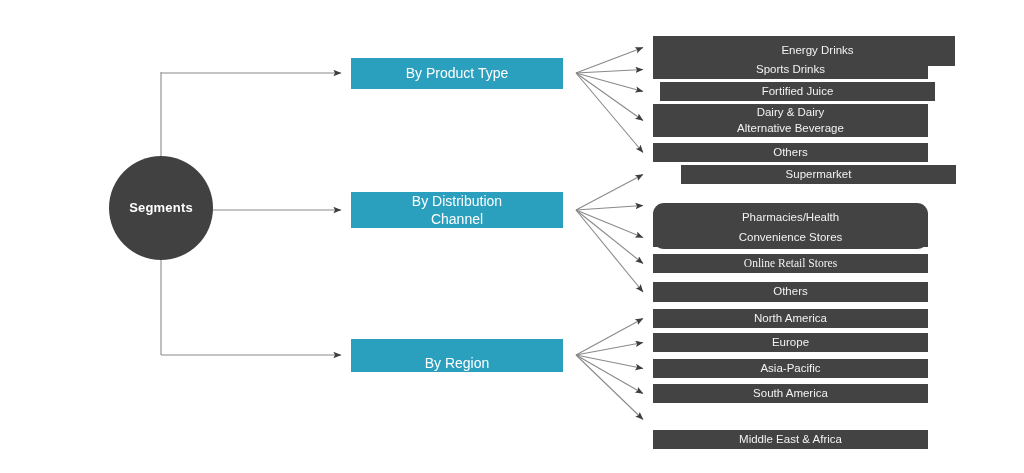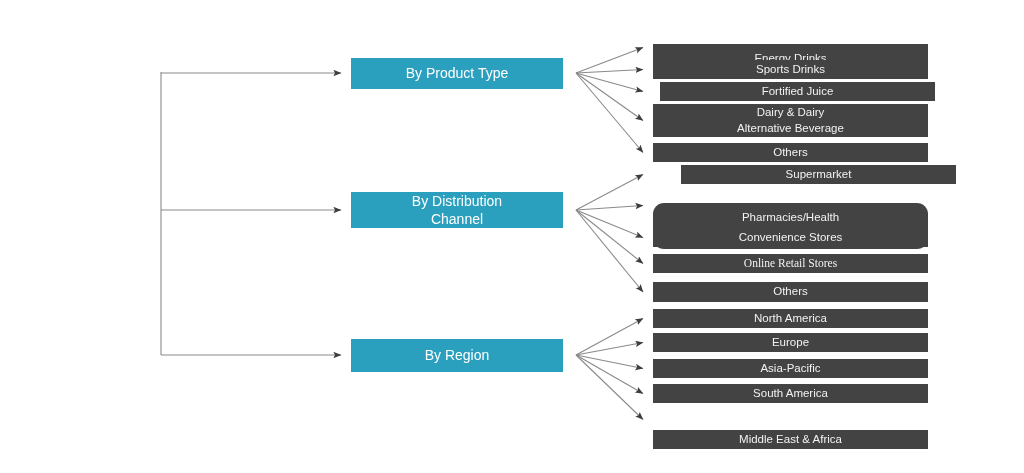--- a/index.html
+++ b/index.html
@@ -110,35 +110,38 @@
         <line x1="576" y1="210" x2="643" y2="292" marker-end="url(#ah)"></line>
         <line x1="161" y1="355" x2="341" y2="355" marker-end="url(#ah)"></line>
         <line x1="576" y1="355" x2="643" y2="318.5" marker-end="url(#ah)"></line>
         <line x1="576" y1="355" x2="643" y2="342.5" marker-end="url(#ah)"></line>
         <line x1="576" y1="355" x2="643" y2="368.5" marker-end="url(#ah)"></line>
         <line x1="576" y1="355" x2="643" y2="393.5" marker-end="url(#ah)"></line>
         <line x1="576" y1="355" x2="643" y2="419.5" marker-end="url(#ah)"></line>
       </g>
   </svg>
 
+  <div class="hub">
+    <span class="hub-label">Segments</span>
+  </div>
 
   <div id="category-layer">
       <div class="cat-box" style="left: 351px; top: 58px; width: 212px; height: 31px;">
         <span class="cat-label" style="white-space: pre-line;">By Product Type</span>
       </div>
       <div class="cat-box" style="left: 351px; top: 192px; width: 212px; height: 36px;">
         <span class="cat-label" style="white-space: pre-line;">By Distribution
 Channel</span>
       </div>
-      <div class="cat-box" style="left: 351px; top: 339px; width: 212px; height: 33px;">
+      <div class="cat-box" style="left: 351px; top: 339px; width: 212px; height: 33px; align-items: flex-end;">
         <span class="cat-label" style="white-space: pre-line;">By Region</span>
       </div>
     </div>
   <div id="leaf-layer">
-      <div class="leaf-box" style="top: 44px; height: 30px;">
+      <div class="leaf-box" style="top: 36px; height: 30px; padding-left: 27px;">
         <span class="leaf-label">Energy Drinks</span>
       </div>
       <div class="leaf-box" style="top: 60px; height: 19px; align-items: center;">
         <span class="leaf-label">Sports Drinks</span>
       </div>
       <div class="leaf-box" style="top: 82px; height: 19px; margin-left: 7px;">
         <span class="leaf-label">Fortified Juice</span>
       </div>
       <div class="leaf-box" style="top: 104px; height: 33px;">
         <span class="leaf-label">Dairy  &amp; Dairy

